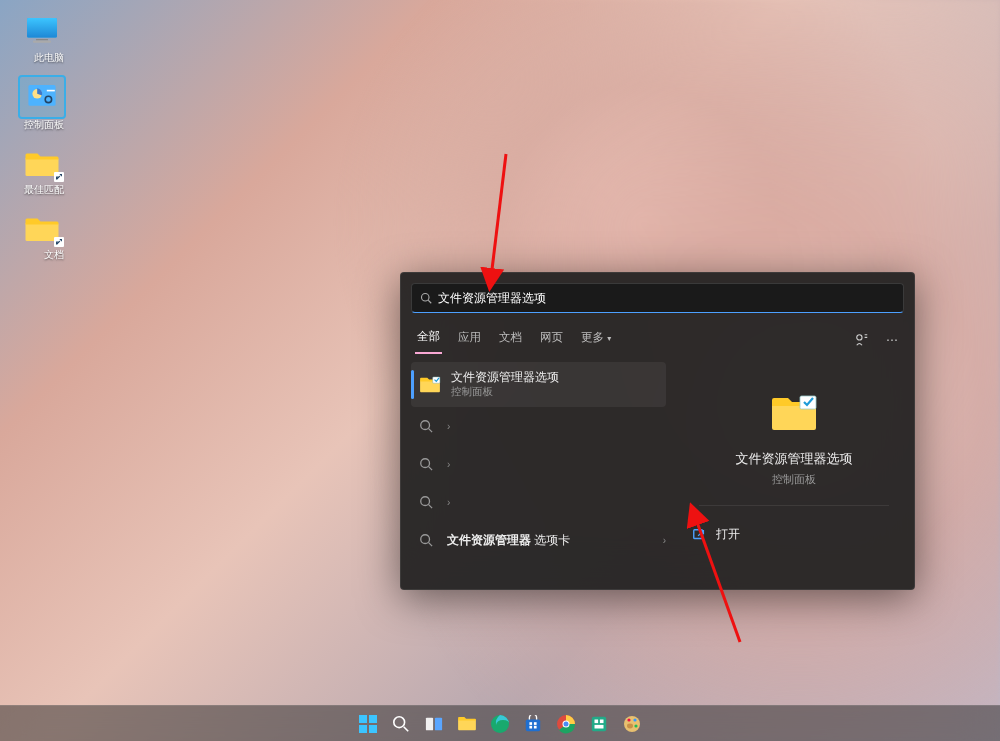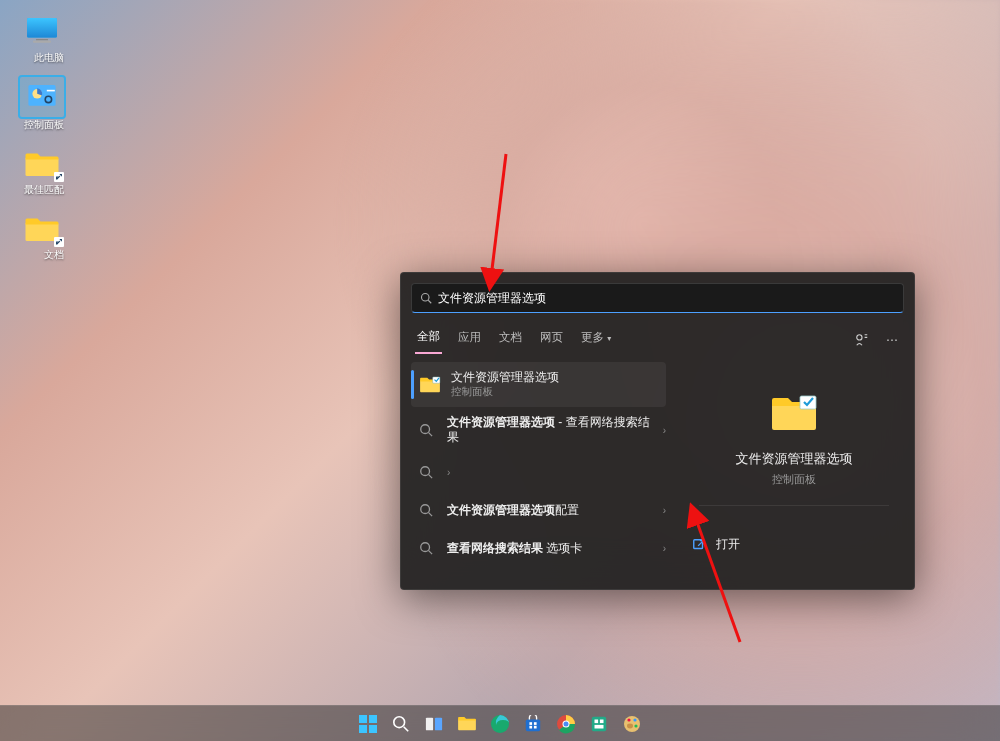--- a/index.html
+++ b/index.html
@@ -96,21 +96,21 @@
   .result .sub { font-size: 10.5px; color: #999; }
   .result .chev { color: #888; font-size: 10px; }
 
   .preview-icon { margin-top: 26px; width: 48px; height: 42px; }
   .preview-title { font-size: 13px; color: #eee; margin-top: 14px; }
   .preview-sub { font-size: 11px; color: #999; margin-top: 4px; }
   .divider { height: 1px; width: 90%; background: rgba(255,255,255,0.08); margin-top: 18px; }
   .action {
     align-self: flex-start;
     display: flex; align-items: center; gap: 10px;
-    margin-top: 24px; padding: 6px 4px; width: 100%;
+    margin-top: 14px; padding: 6px 4px; width: 100%;
     font-size: 12px; color: #eee; cursor: pointer; border-radius: 3px;
   }
   .action .open-ic { width: 14px; height: 14px; stroke: #4da0ff; }
 
   
   .taskbar {
     position: absolute; bottom: 0; left: 0; right: 0; height: 36px;
     background: rgba(40,40,40,0.5);
     backdrop-filter: blur(18px);
     border-top: 1px solid rgba(255,255,255,0.1);
@@ -242,58 +242,52 @@
       </div>
 
 
       <div class="result">
         <div class="ric">
           <svg viewBox="0 0 16 16" width="14" height="14" fill="none" stroke="#999" stroke-width="1.5">
               <circle cx="7" cy="7" r="5"></circle>
               <line x1="11" y1="11" x2="15" y2="15"></line>
             </svg>
         </div>
-        <div class="txt">
-            <div class="title"><span class="bold">文件资源管理器选项</span><span> - 查看网络搜索结果</span></div>
-          </div>
         <div class="chev">›</div>
       </div>
 
       <div class="result">
         <div class="ric">
           <svg viewBox="0 0 16 16" width="14" height="14" fill="none" stroke="#999" stroke-width="1.5">
               <circle cx="7" cy="7" r="5"></circle>
               <line x1="11" y1="11" x2="15" y2="15"></line>
             </svg>
         </div>
         <div class="chev">›</div>
       </div>
 
       <div class="result">
         <div class="ric">
           <svg viewBox="0 0 16 16" width="14" height="14" fill="none" stroke="#999" stroke-width="1.5">
               <circle cx="7" cy="7" r="5"></circle>
               <line x1="11" y1="11" x2="15" y2="15"></line>
             </svg>
         </div>
-        <div class="txt">
-            <div class="title"><span class="bold">文件资源管理器选项</span><span>配置</span></div>
-          </div>
         <div class="chev">›</div>
       </div>
 
       <div class="result">
         <div class="ric">
           <svg viewBox="0 0 16 16" width="14" height="14" fill="none" stroke="#999" stroke-width="1.5">
               <circle cx="7" cy="7" r="5"></circle>
               <line x1="11" y1="11" x2="15" y2="15"></line>
             </svg>
         </div>
         <div class="txt">
-            <div class="title"><span class="bold">查看网络搜索结果</span><span> 选项卡</span></div>
+            <div class="title"><span class="bold">文件资源管理器</span><span> 选项卡</span></div>
           </div>
         <div class="chev">›</div>
       </div>
     </div>
 
     <div class="right-col">
       <div class="preview-icon">
         <svg viewBox="0 0 48 40" width="48" height="40">
           <path d="M2 10 V34 Q2 36 4 36 H44 Q46 36 46 34 V12 Q46 10 44 10 Z" fill="#ffd658"></path>
           <path d="M2 10 V6 Q2 4 4 4 H18 L22 8 H44 Q46 8 46 10 V12 H2 Z" fill="#ffca28"></path>

